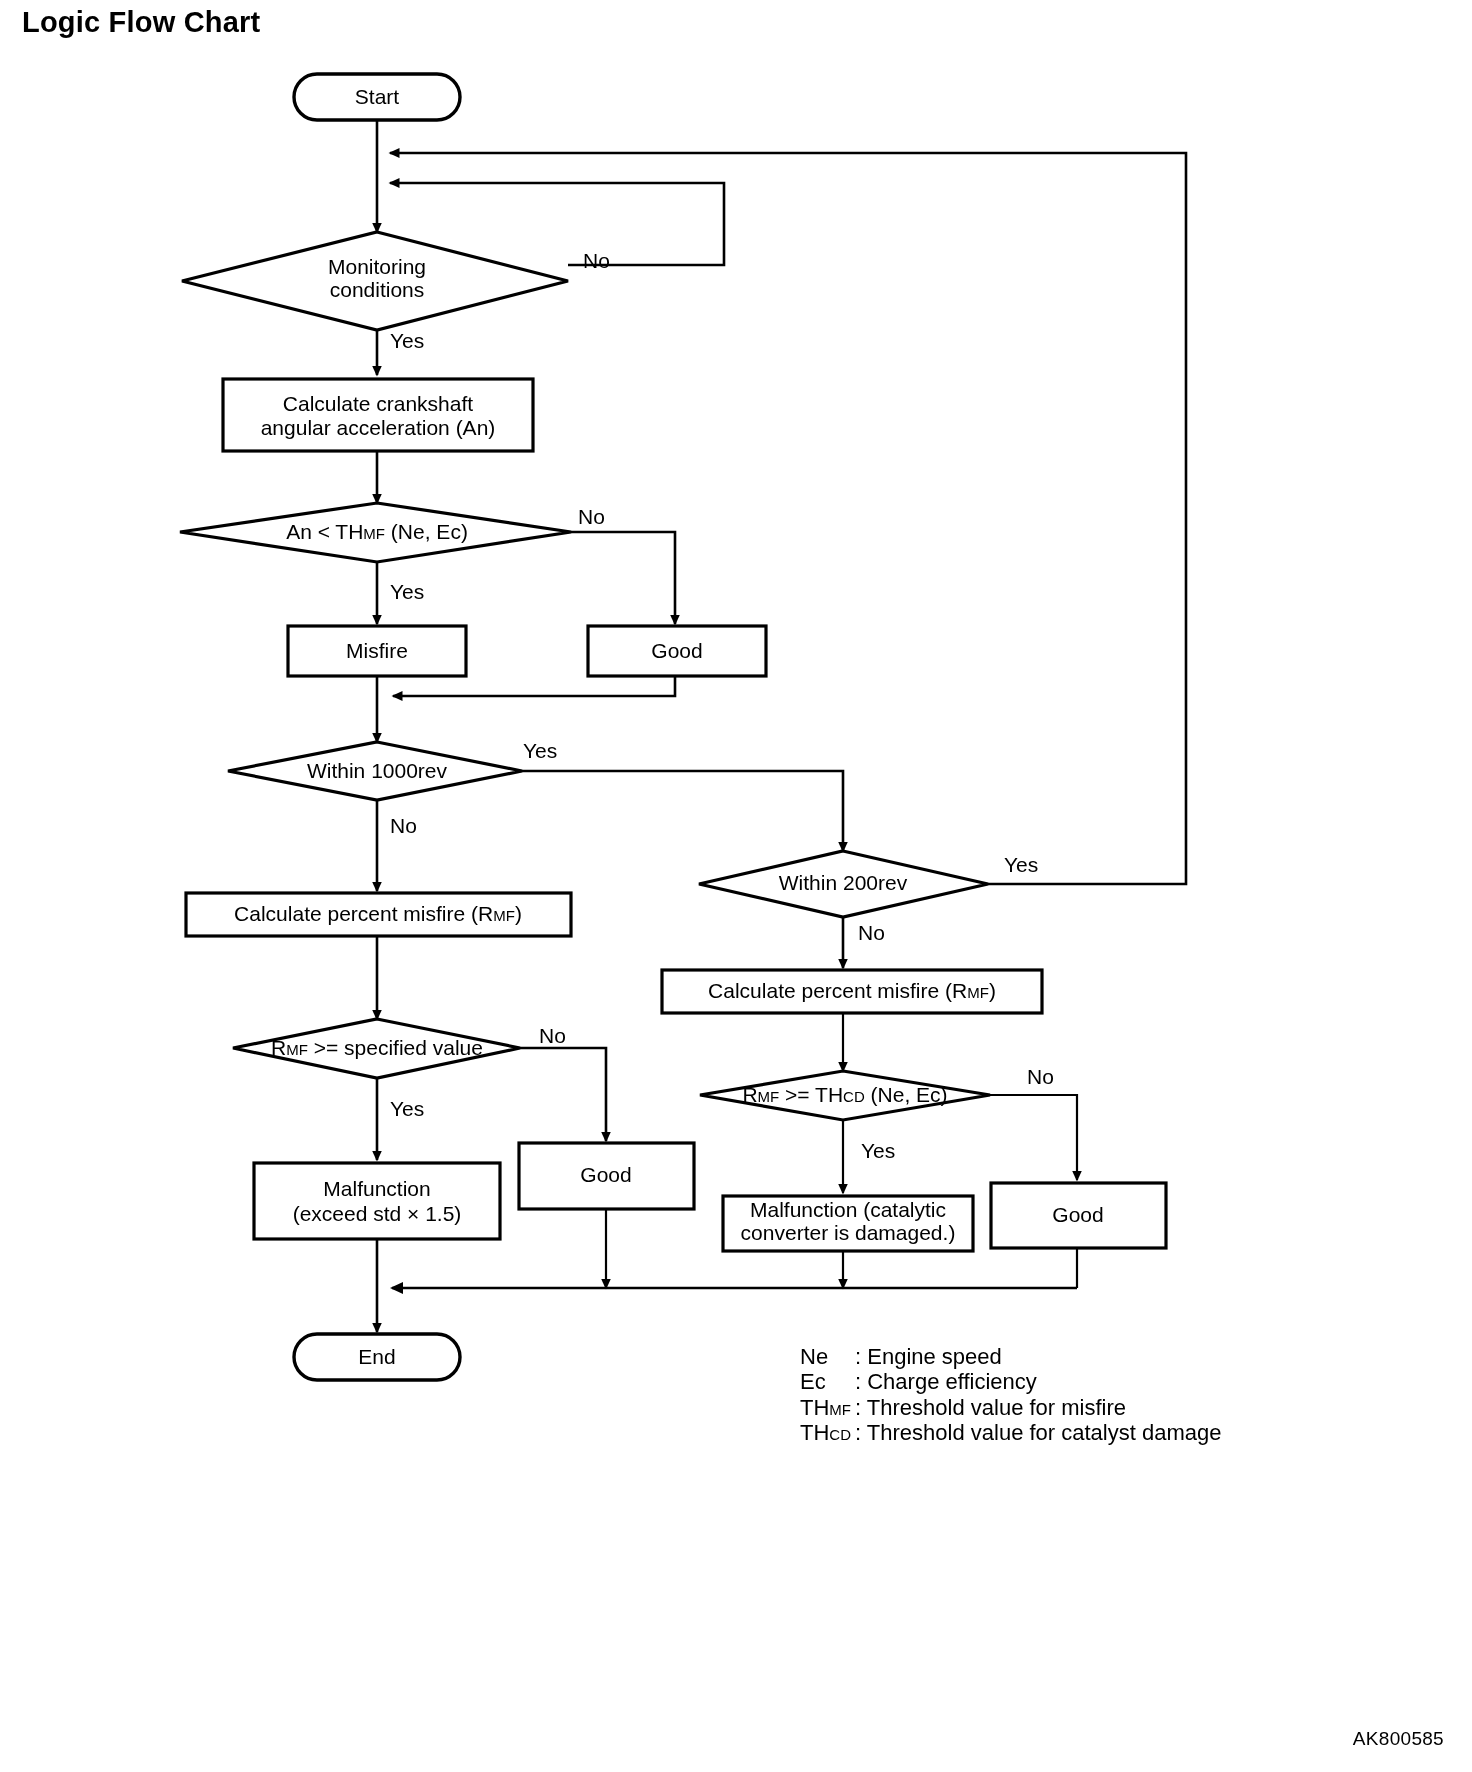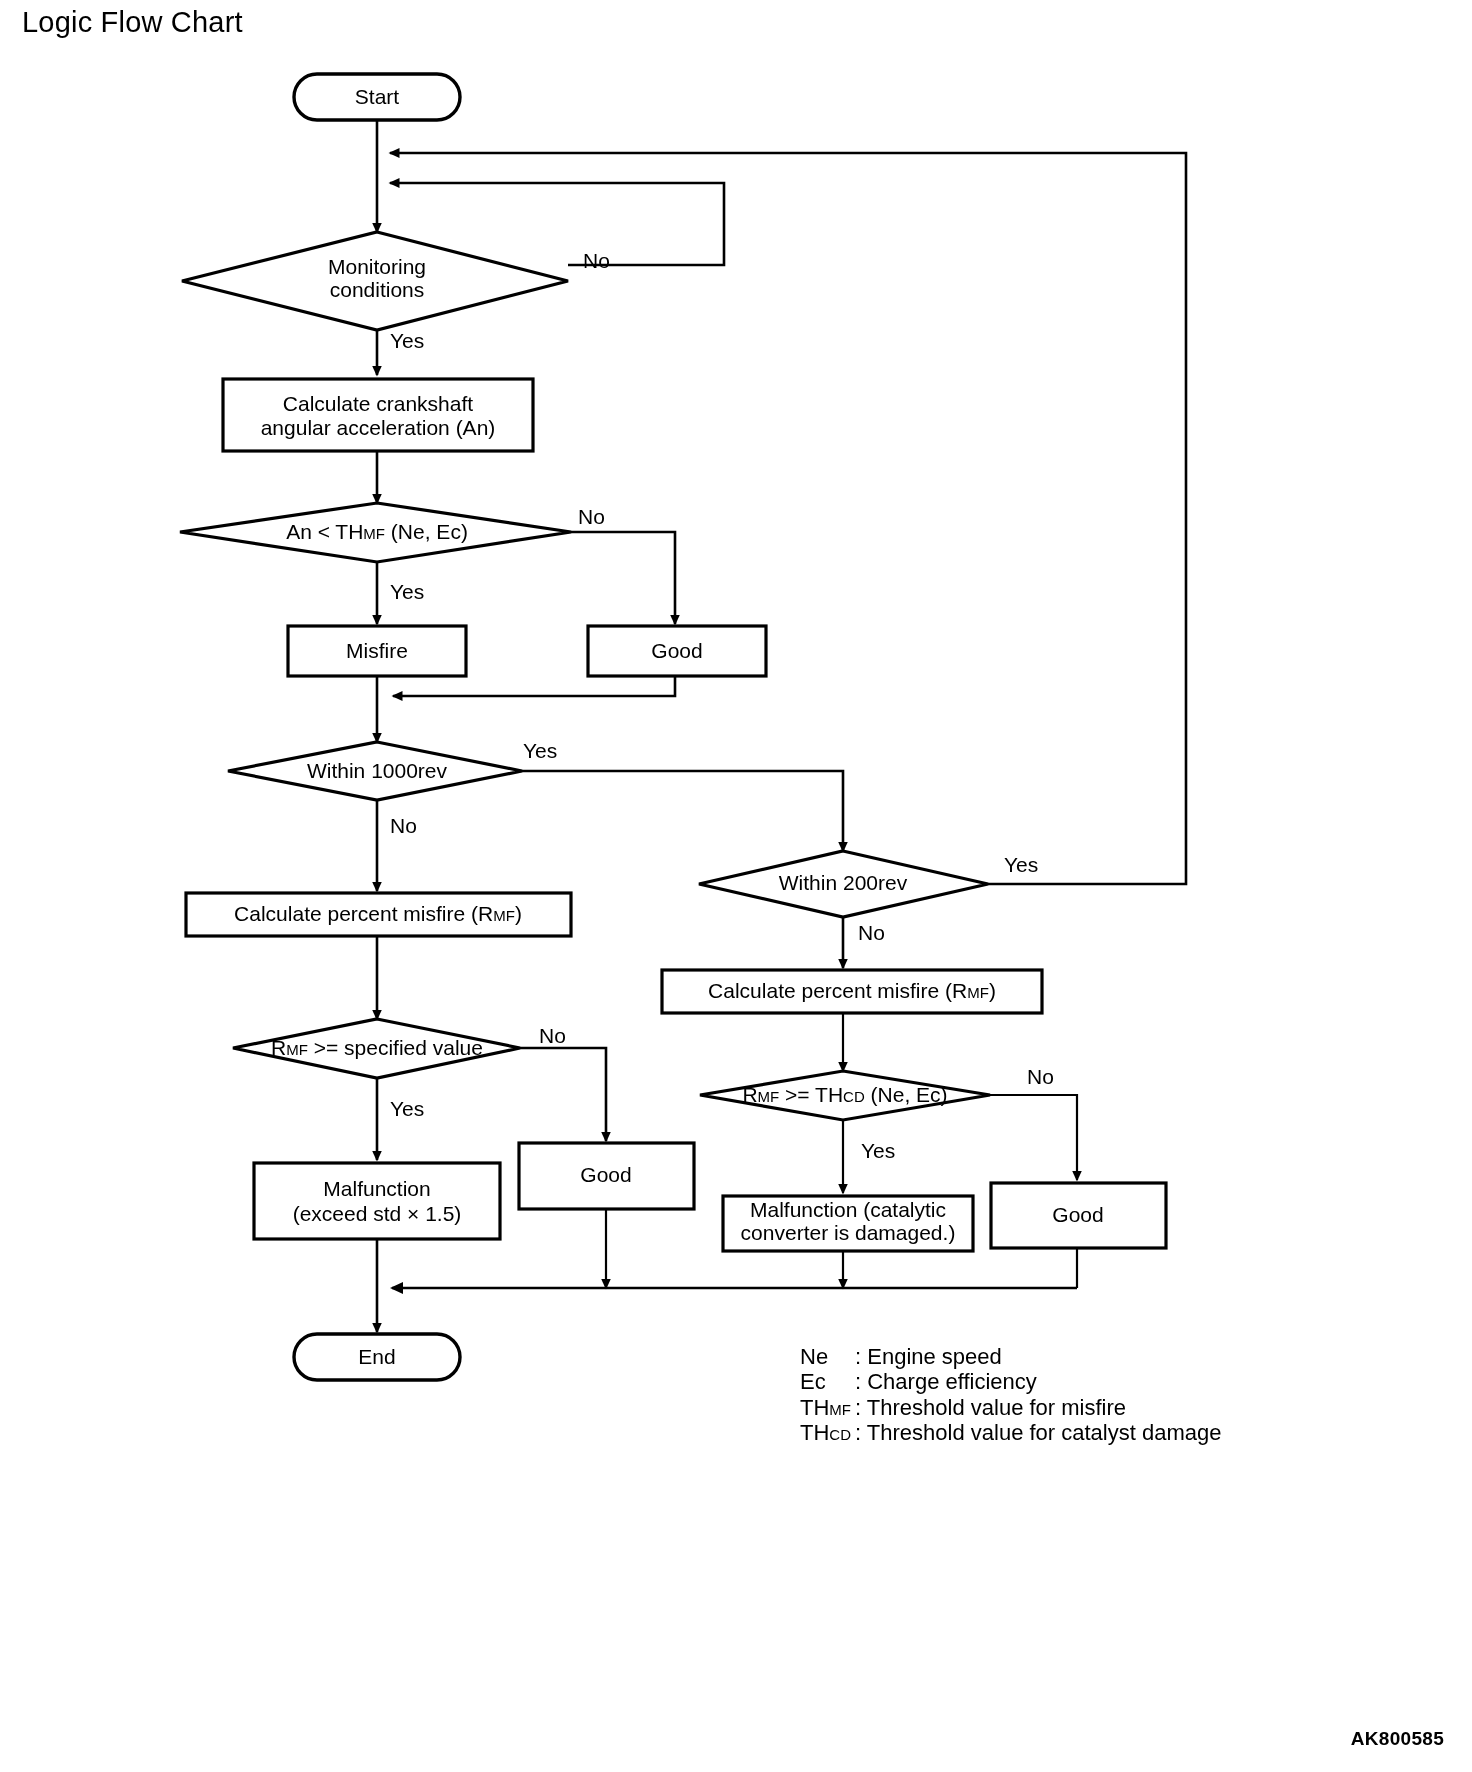--- a/index.html
+++ b/index.html
@@ -13,21 +13,21 @@
     position: relative;
     font-family: "Liberation Sans", sans-serif;
     color: #000000;
     overflow: hidden;
   }
   #page-title {
     position: absolute;
     left: 22px;
     top: 6px;
     font-size: 29px;
-    font-weight: normal;
+    font-weight: bold;
     letter-spacing: 0.2px;
   }
   #chart-svg {
     position: absolute;
     left: 0;
     top: 0;
   }
   .node-text {
     font-family: "Liberation Sans", sans-serif;
     font-size: 21px;
@@ -66,21 +66,21 @@
     stroke: #000000;
     stroke-width: 2.2;
     fill: none;
   }
   .arrowhead { fill: #000000; stroke: none; }
   #doc-code {
     position: absolute;
     right: 28px;
     bottom: 22px;
     font-size: 19px;
-    font-weight: bold;
+    font-weight: normal;
     letter-spacing: 0.3px;
   }
 </style>
 </head>
 <body>
 
 <div id="page-title">Logic Flow Chart</div>
 
 <svg id="chart-svg" width="1472" height="1772" viewBox="0 0 1472 1772">
 

